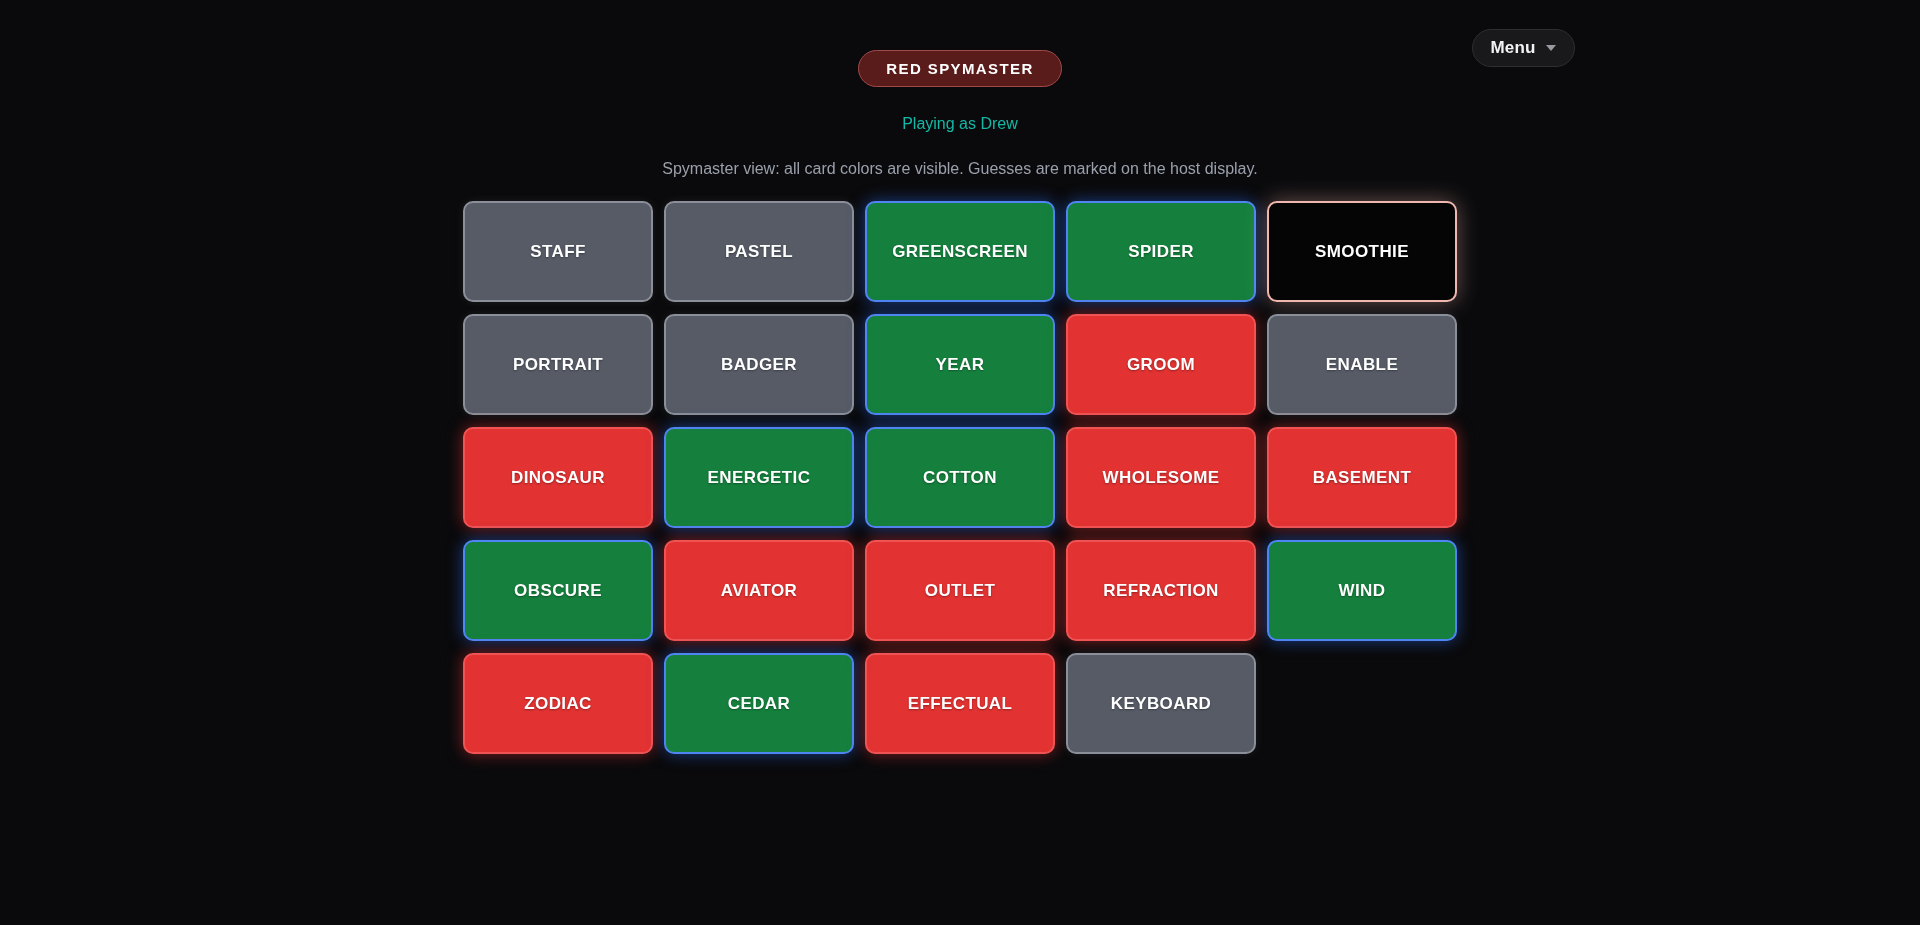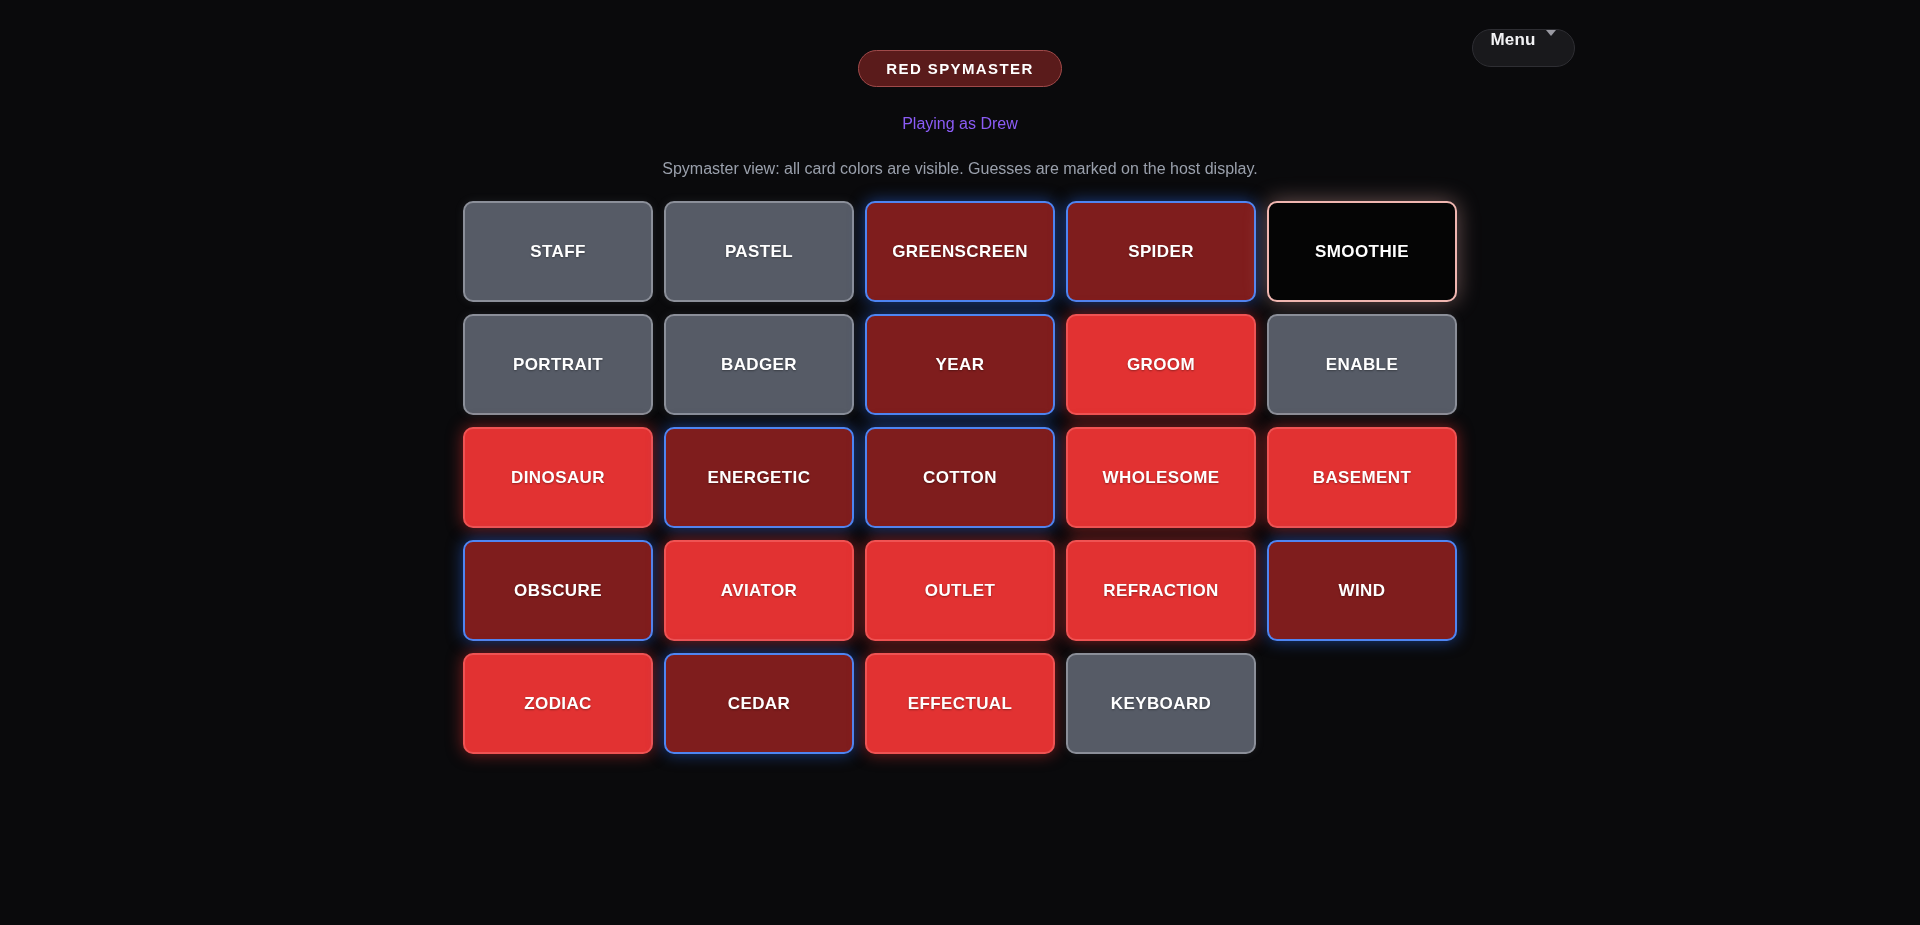--- a/index.html
+++ b/index.html
@@ -21,20 +21,21 @@
   .menu-button {
     position: absolute;
     top: 29px;
     left: 1472px;
     width: 103px;
     height: 38px;
     background: #19191c;
     border: 1px solid #2e2e33;
     border-radius: 19px;
     display: flex;
+    align-items: center;
     justify-content: center;
     gap: 11px;
     cursor: pointer;
   }
   .menu-button-label {
     font-size: 17px;
     font-weight: 700;
     color: #f2f2f4;
     letter-spacing: 0.1px;
   }
@@ -79,21 +80,21 @@
     border-radius: 19px;
     font-size: 15px;
     font-weight: 700;
     letter-spacing: 1.4px;
     color: #ffffff;
   }
 
   .playing-as {
     margin-top: 28px;
     font-size: 16px;
-    color: #8b5cf6;
+    color: #14b8a6;
   }
 
   .spymaster-note {
     margin-top: 27px;
     font-size: 16px;
     color: #9aa0ac;
   }
 
   
   .board {
@@ -126,21 +127,21 @@
     line-height: 1.15;
     text-shadow: 0 1px 2px rgba(0,0,0,0.35);
   }
 
   .card.neutral {
     background: #565b66;
     border: 2px solid #8b8f99;
     box-shadow: 0 0 10px rgba(150,155,168,0.12);
   }
   .card.blue {
-    background: #7f1d1d;
+    background: #15803d;
     border: 2px solid #4f85f2;
     box-shadow: 0 0 16px rgba(42,104,232,0.55);
   }
   .card.red {
     background: #e23232;
     border: 2px solid #ef5353;
     box-shadow: 0 0 16px rgba(226,50,50,0.55);
   }
   .card.assassin {
     background: #050505;

